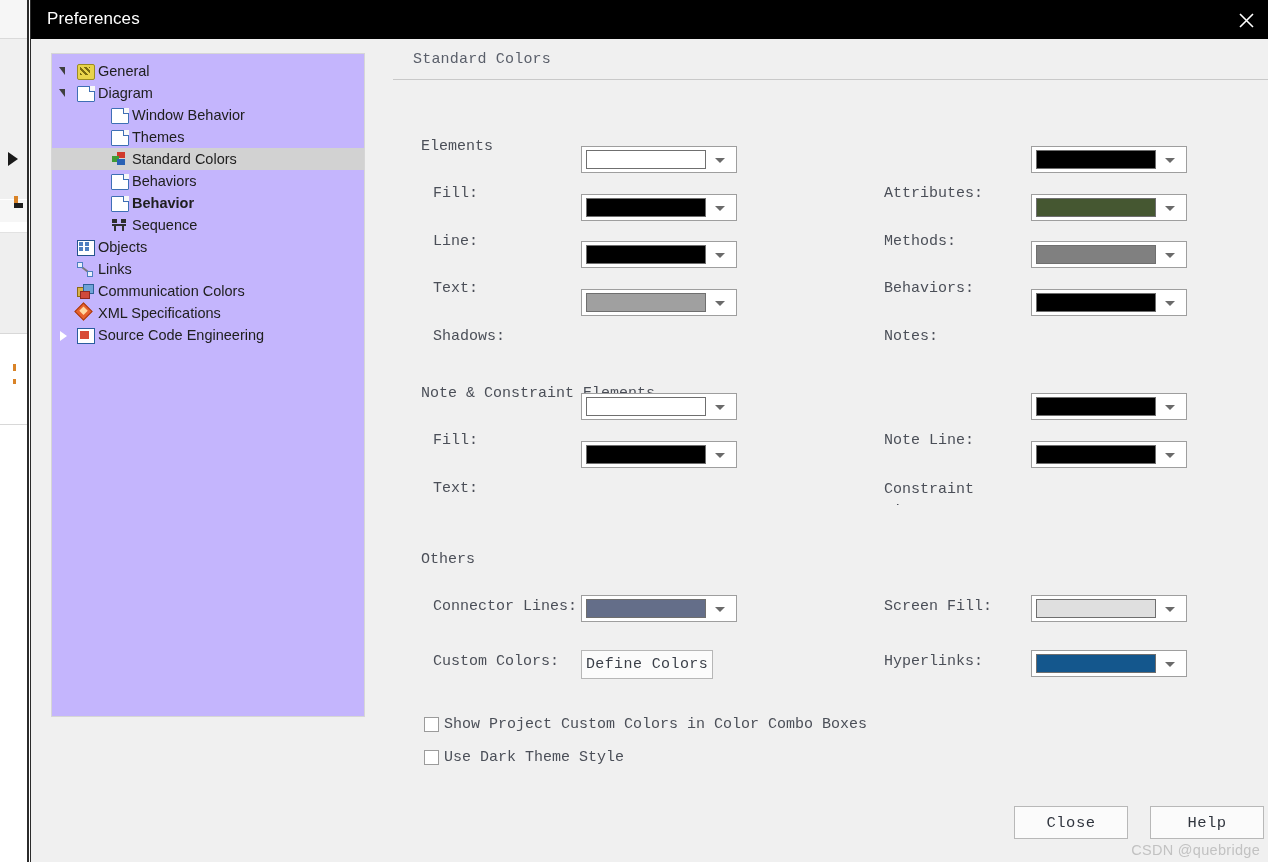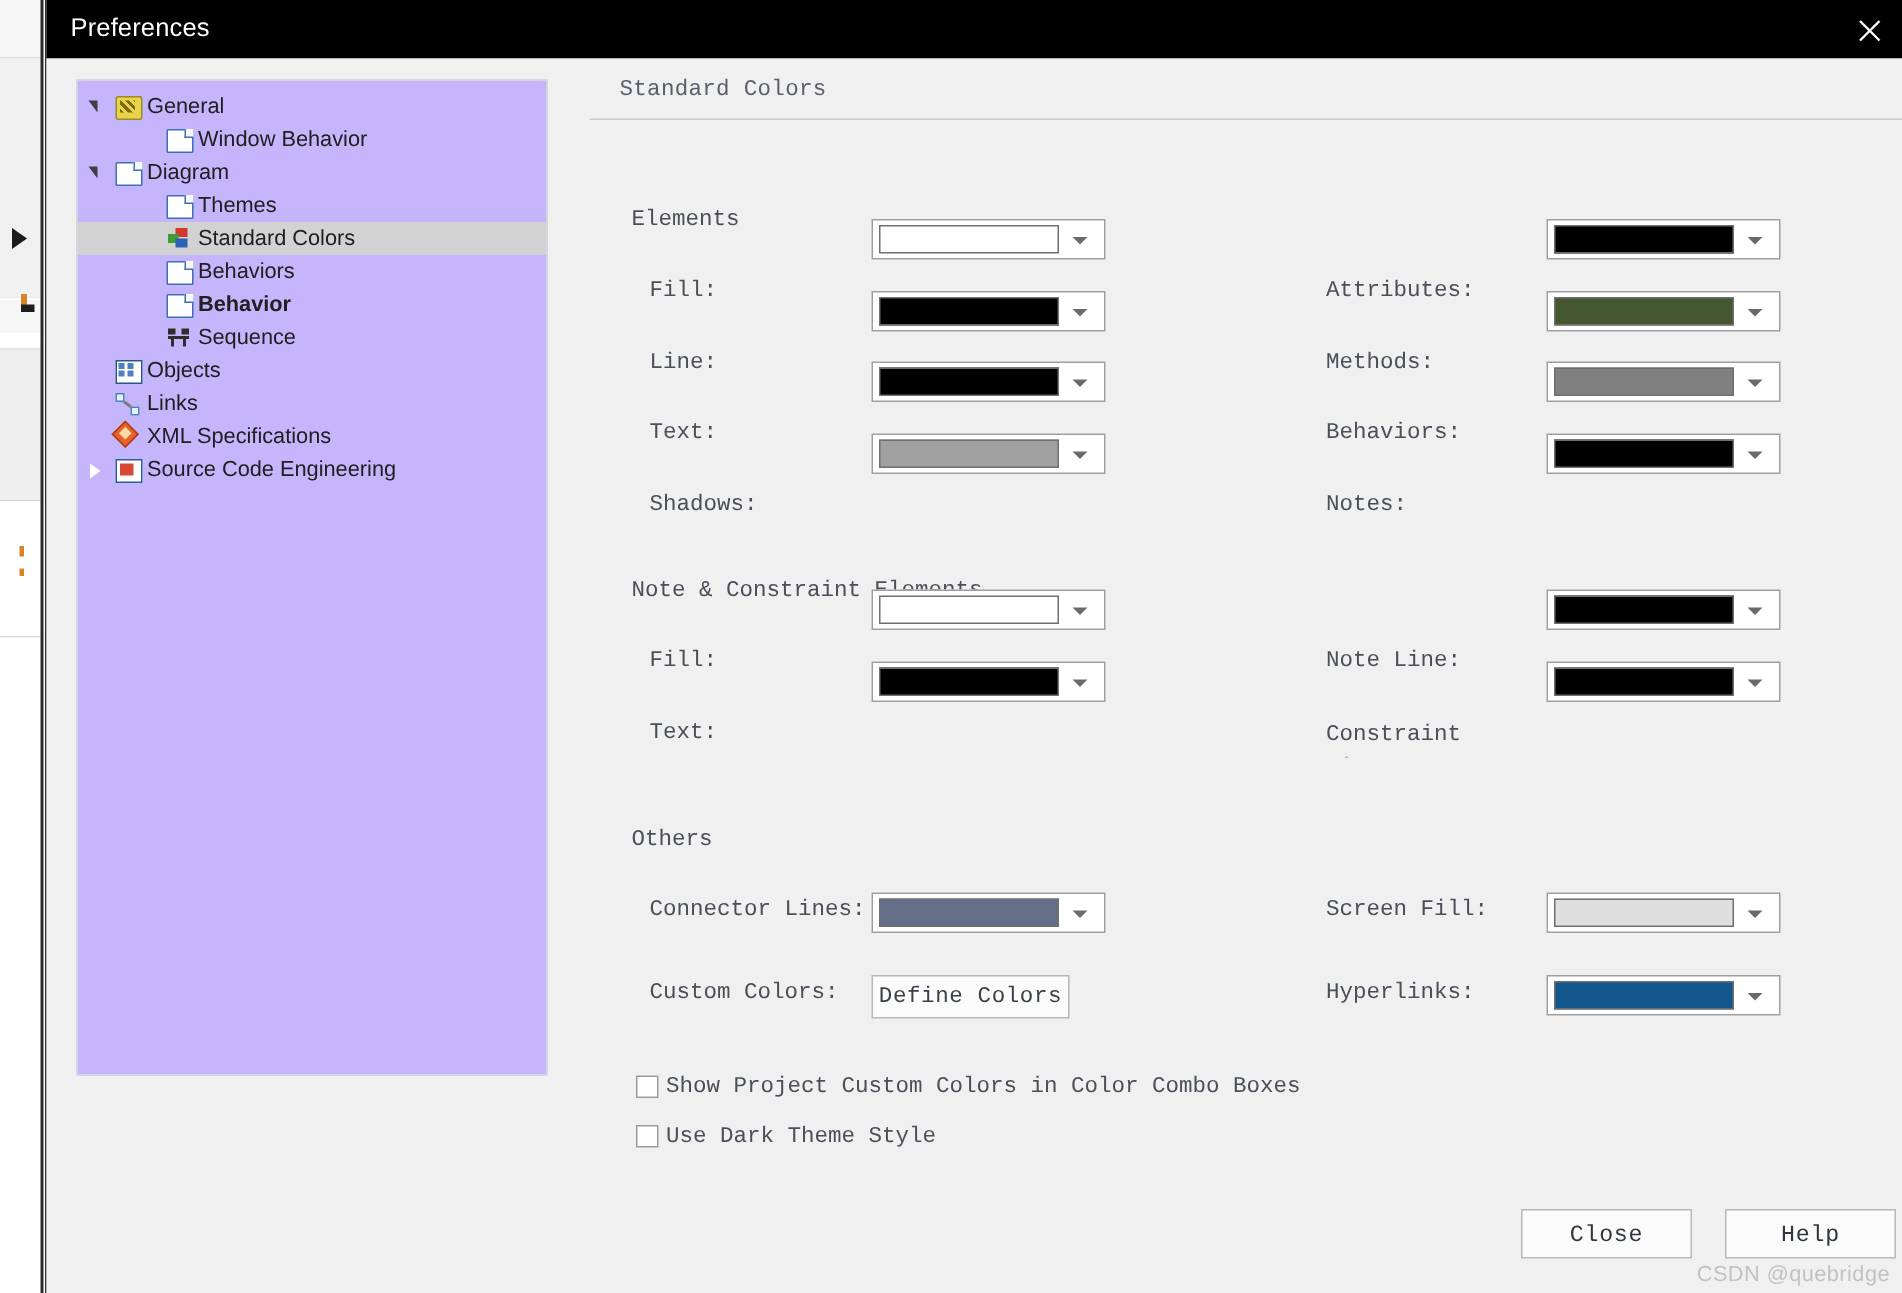--- a/index.html
+++ b/index.html
@@ -177,27 +177,27 @@
     <div class="body">
 
       <div class="tree">
         <div class="tree-list" id="tree-list">
             <div class="tnode">
               <span class="twist open" style="left:7px;"></span>
               <span style="left:25px;" class="tico ico-gen"></span>
               <span class="tlabel" style="position:absolute;left:46px;top:0;">General</span>
             </div>
             <div class="tnode">
-              <span style="left:59px;" class="tico ico-page"></span>
-              <span class="tlabel" style="position:absolute;left:80px;top:0;">Window Behavior</span>
-            </div>
-            <div class="tnode">
               <span class="twist open" style="left:7px;"></span>
               <span style="left:25px;" class="tico ico-page"></span>
               <span class="tlabel" style="position:absolute;left:46px;top:0;">Diagram</span>
+            </div>
+            <div class="tnode">
+              <span style="left:59px;" class="tico ico-page"></span>
+              <span class="tlabel" style="position:absolute;left:80px;top:0;">Window Behavior</span>
             </div>
             <div class="tnode">
               <span style="left:59px;" class="tico ico-page"></span>
               <span class="tlabel" style="position:absolute;left:80px;top:0;">Themes</span>
             </div>
             <div class="tnode sel">
               <span style="left:59px;" class="tico ico-std">
                 <i class="r"></i>
                 <i class="g"></i>
                 <i class="b"></i>
@@ -233,20 +233,28 @@
             </div>
             <div class="tnode">
               <span style="left:25px;" class="tico ico-link">
                 <i class="ln"></i>
                 <i class="e1"></i>
                 <i class="e2"></i>
               </span>
               <span class="tlabel" style="position:absolute;left:46px;top:0;">Links</span>
             </div>
             <div class="tnode">
+              <span style="left:25px;" class="tico ico-comm">
+                <i class="c1"></i>
+                <i class="c2"></i>
+                <i class="c3"></i>
+              </span>
+              <span class="tlabel" style="position:absolute;left:46px;top:0;">Communication Colors</span>
+            </div>
+            <div class="tnode">
               <span style="left:25px;" class="tico ico-xml"></span>
               <span class="tlabel" style="position:absolute;left:46px;top:0;">XML Specifications</span>
             </div>
             <div class="tnode">
               <span class="twist closed" style="left:8px;"></span>
               <span style="left:25px;" class="tico ico-src"></span>
               <span class="tlabel" style="position:absolute;left:46px;top:0;">Source Code Engineering</span>
             </div>
           </div>
       </div>

